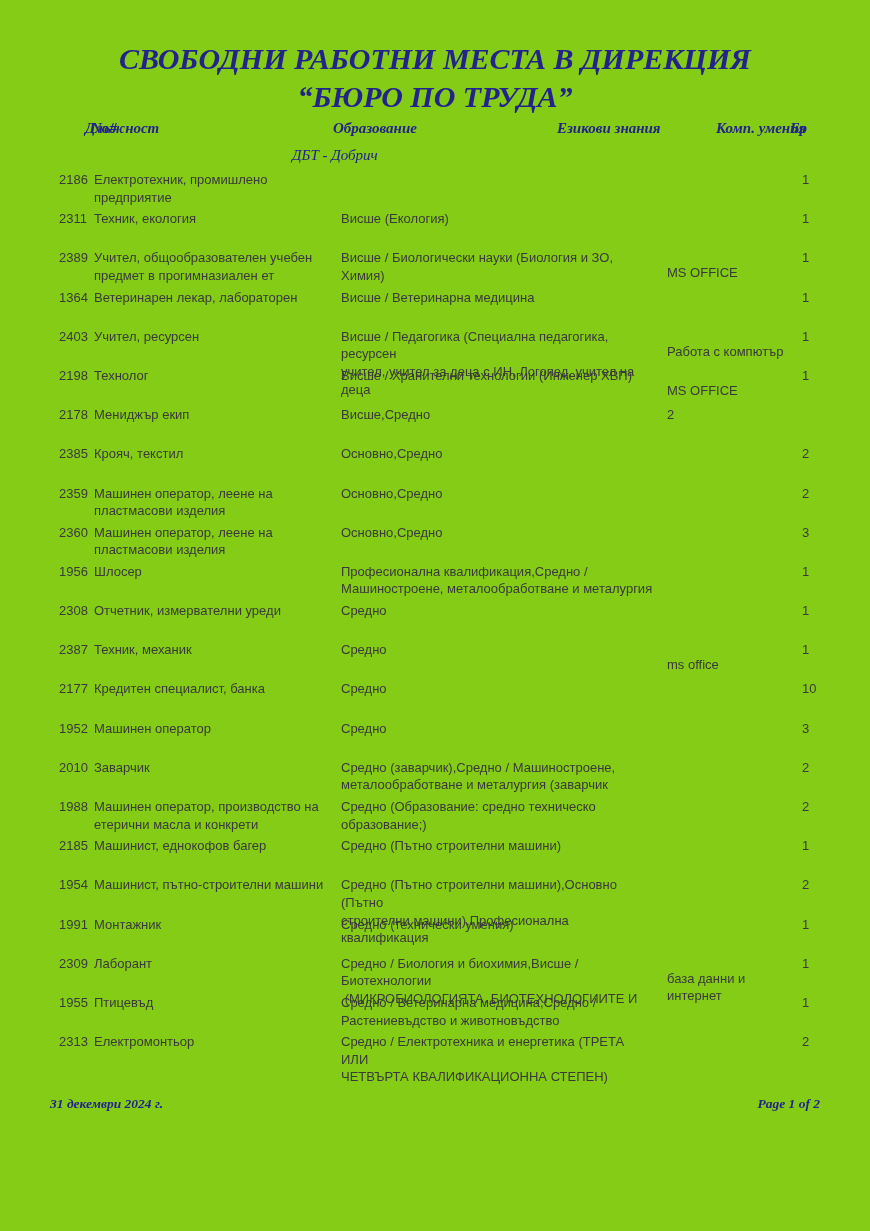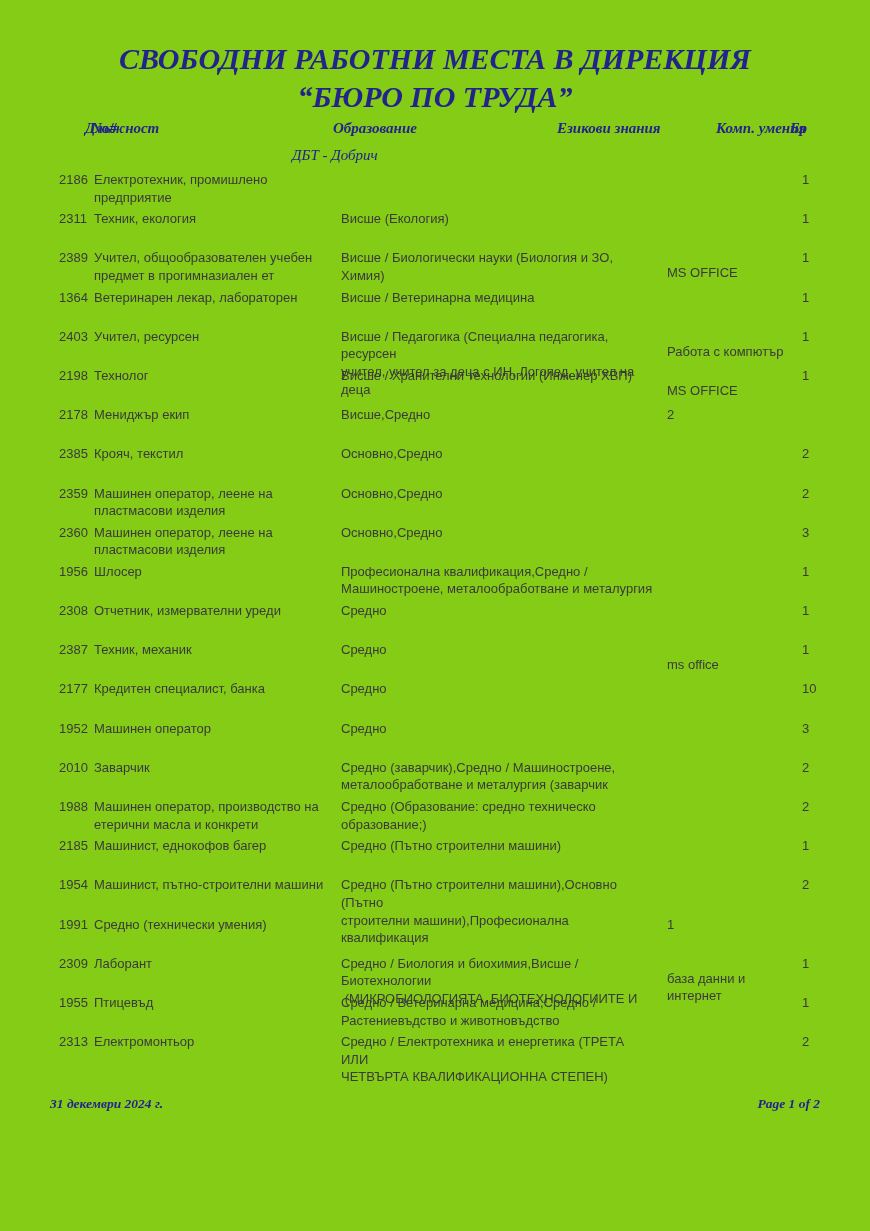--- a/index.html
+++ b/index.html
@@ -214,20 +214,21 @@
       <div class="row">
       <div class="cell c-no">1954</div>
       <div class="cell c-pos">Машинист, пътно-строителни машини</div>
       <div class="cell c-edu">Средно (Пътно строителни машини),Основно (Пътно
 строителни машини),Професионална квалификация</div>
       <div class="cell c-comp"></div>
       <div class="cell c-count">2</div>
     </div>
       <div class="row">
       <div class="cell c-no">1991</div>
+      <div class="cell c-pos">Монтажник</div>
       <div class="cell c-edu">Средно (технически умения)</div>
       <div class="cell c-comp"></div>
       <div class="cell c-count">1</div>
     </div>
       <div class="row">
       <div class="cell c-no">2309</div>
       <div class="cell c-pos">Лаборант</div>
       <div class="cell c-edu">Средно / Биология и биохимия,Висше / Биотехнологии
  (МИКРОБИОЛОГИЯТА, БИОТЕХНОЛОГИИТЕ И</div>
       <div class="cell c-comp">база данни и

